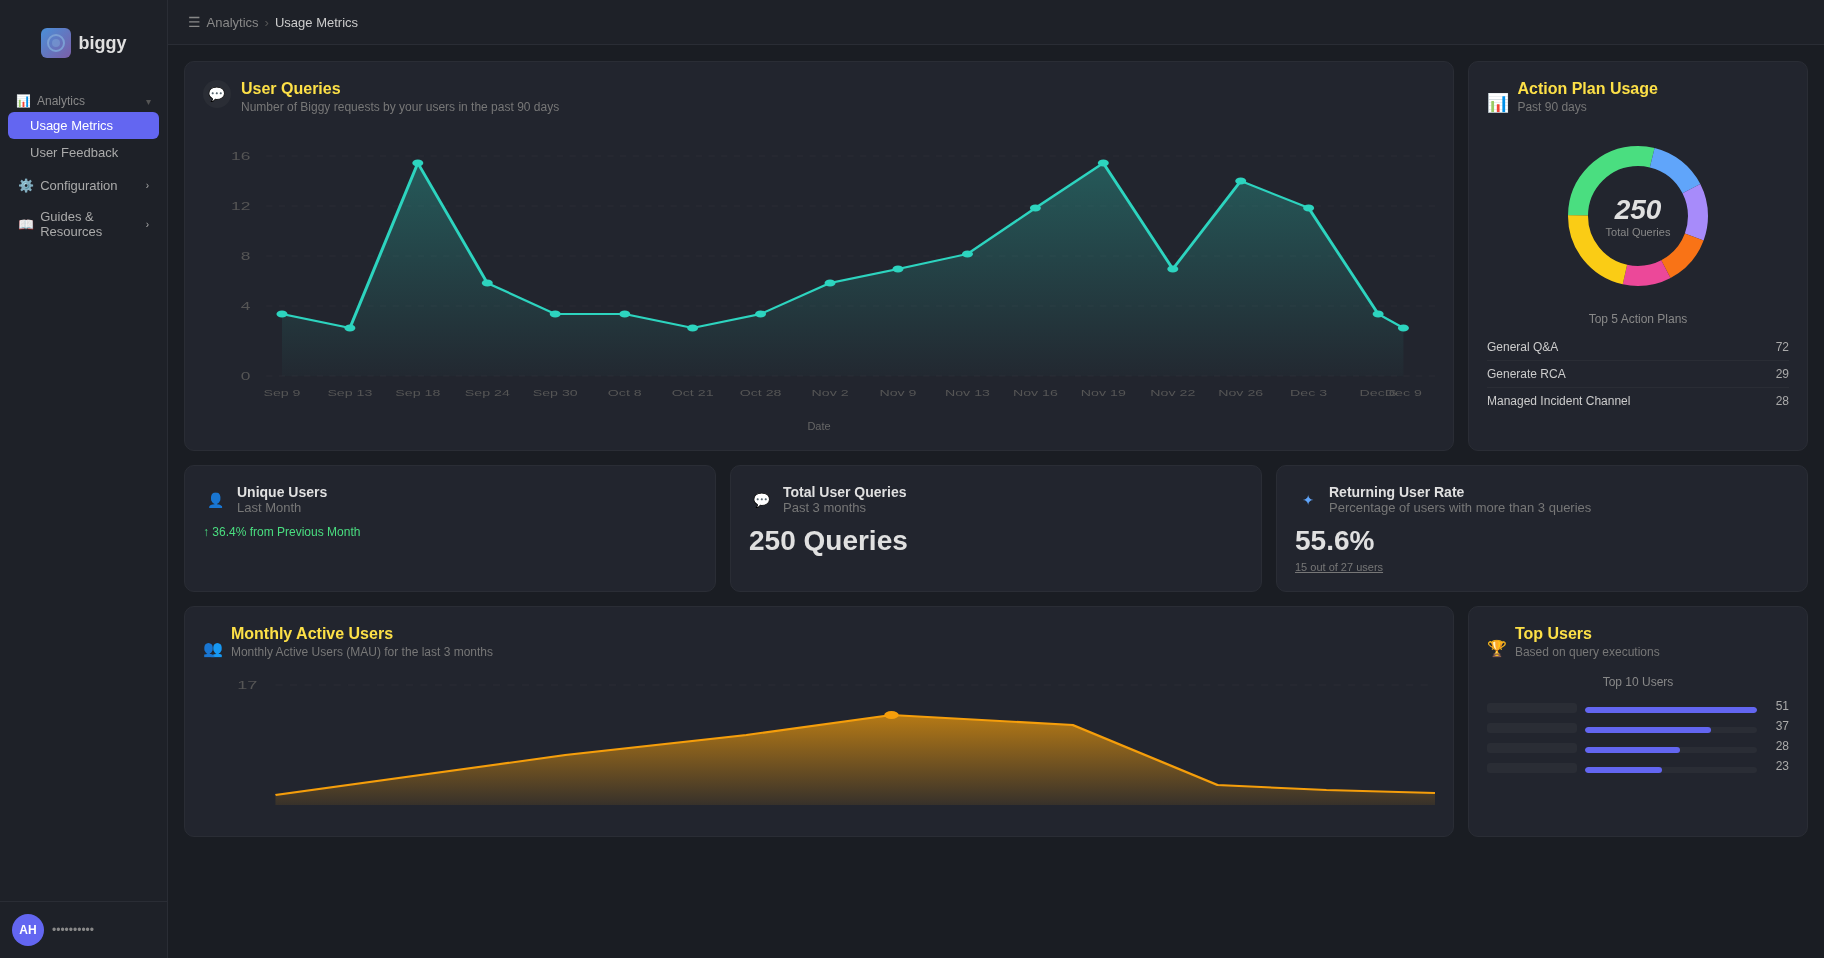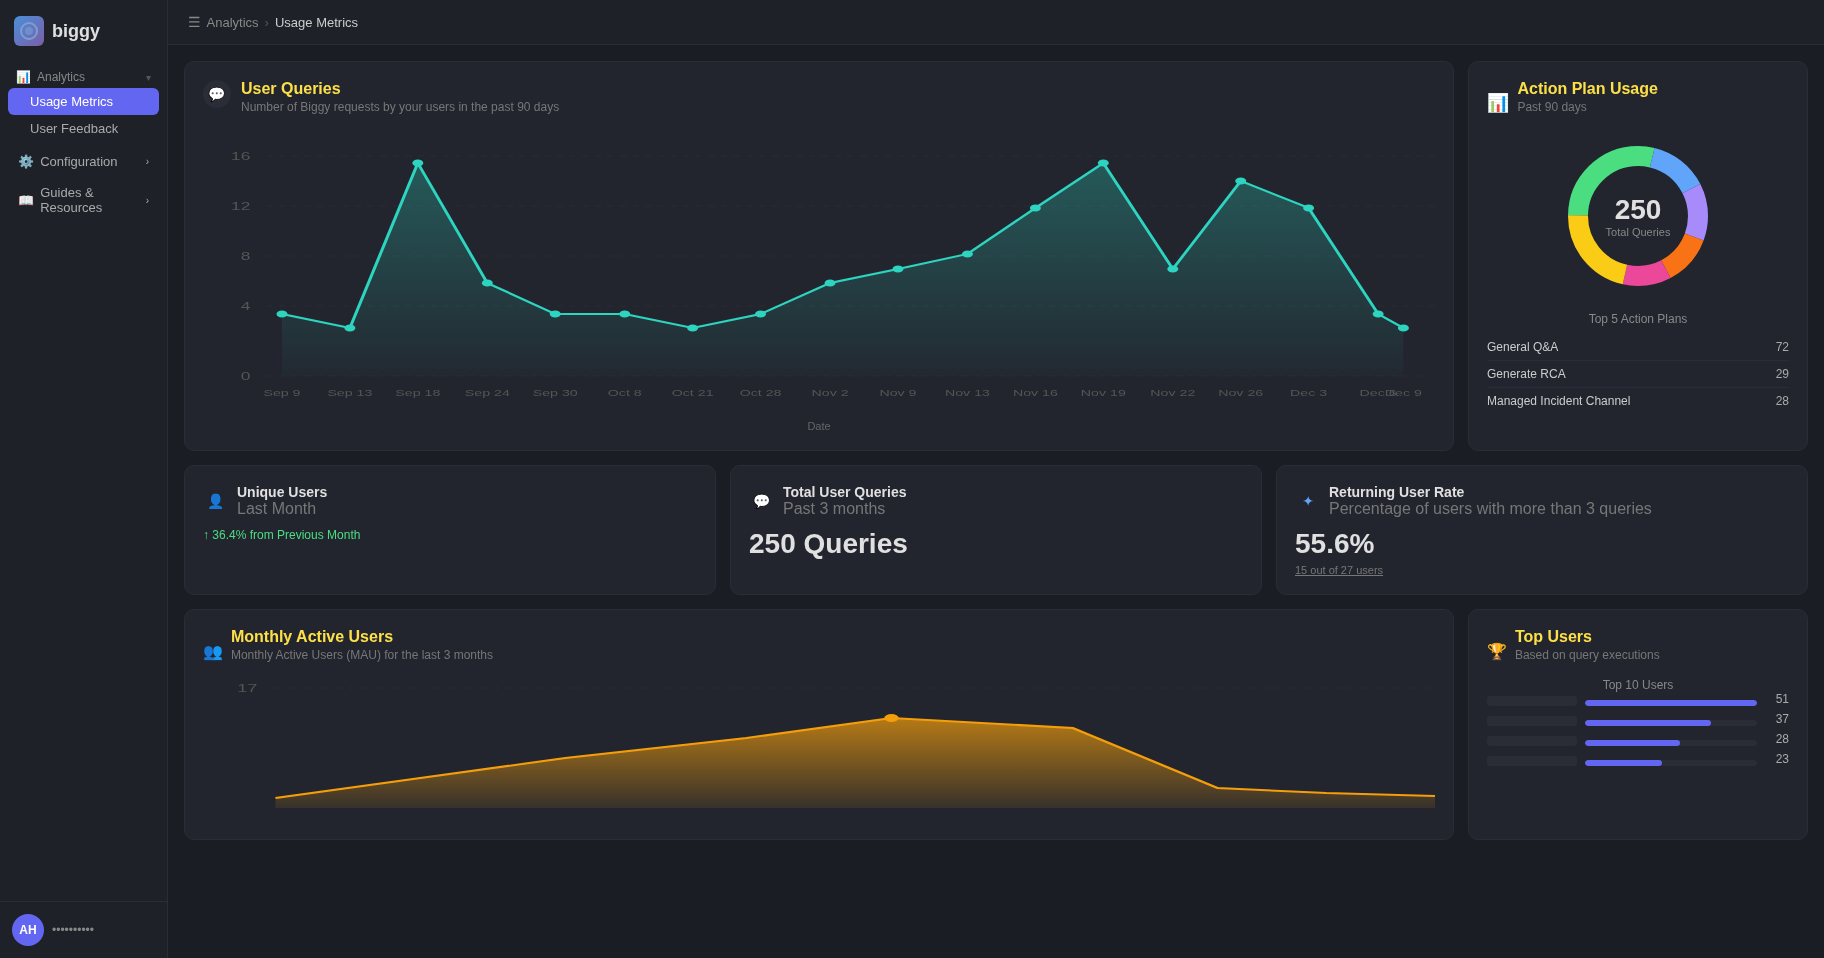--- a/index.html
+++ b/index.html
@@ -20,21 +20,22 @@
       background: #1e2128;
       display: flex;
       flex-direction: column;
       border-right: 1px solid #2a2d35;
       height: 100vh;
     }
     .sidebar-logo {
       display: flex;
       align-items: center;
       gap: 8px;
-      padding: 16px 14px;
+      padding: 28px 14px;
+      justify-content: center;
     }
     .logo-icon {
       width: 30px;
       height: 30px;
       background: linear-gradient(135deg, #4a90d9, #7b5ea7);
       border-radius: 6px;
       display: flex; align-items: center; justify-content: center;
       font-size: 16px;
     }
     .logo-text {
@@ -181,20 +182,21 @@
     .donut-label {
       position: absolute;
       top: 50%; left: 50%;
       transform: translate(-50%, -50%);
       text-align: center;
     }
     .donut-number {
       font-size: 28px;
       font-weight: 700;
       color: #e0e0e0;
+      font-style: italic;
     }
     .donut-sub {
       font-size: 11px;
       color: #888;
     }
     .action-plan-list-title {
       font-size: 12px;
       color: #888;
       margin-bottom: 8px;
       text-align: center;
@@ -233,21 +235,21 @@
     .stat-icon {
       width: 26px; height: 26px;
       border-radius: 6px;
       display: flex; align-items: center; justify-content: center;
       font-size: 14px;
     }
     .stat-icon-green { color: #4ade80; }
     .stat-icon-purple { color: #a78bfa; }
     .stat-icon-blue { color: #60a5fa; }
     .stat-title { font-size: 14px; font-weight: 600; color: #e0e0e0; }
-    .stat-subtitle { font-size: 16px; color: #777; }
+    .stat-subtitle { font-size: 13px; color: #777; }
     .stat-value {
       font-size: 28px;
       font-weight: 700;
       color: #e0e0e0;
       margin-bottom: 4px;
     }
     .stat-change {
       font-size: 12px;
       color: #4ade80;
     }
@@ -257,21 +259,21 @@
     .bottom-row {
       display: grid;
       grid-template-columns: 1fr 340px;
       gap: 14px;
       grid-column: 1 / 3;
     }
     .mau-card { background: #22252e; border-radius: 10px; padding: 18px; border: 1px solid #2a2d35; }
     .top-users-card { background: #22252e; border-radius: 10px; padding: 18px; border: 1px solid #2a2d35; }
     .mau-chart { width: 100%; height: 140px; }
 
-    .top-users-title { font-size: 12px; color: #888; margin-bottom: 0; text-align: center; }
+    .top-users-title { font-size: 12px; color: #888; margin-bottom: 10px; text-align: center; }
     .top-user-item {
       display: flex;
       align-items: flex-end;
       margin-bottom: 6px;
       gap: 8px;
     }
     .top-user-bar-bg {
       flex: 1;
       background: #2a2d35;
       border-radius: 3px;

